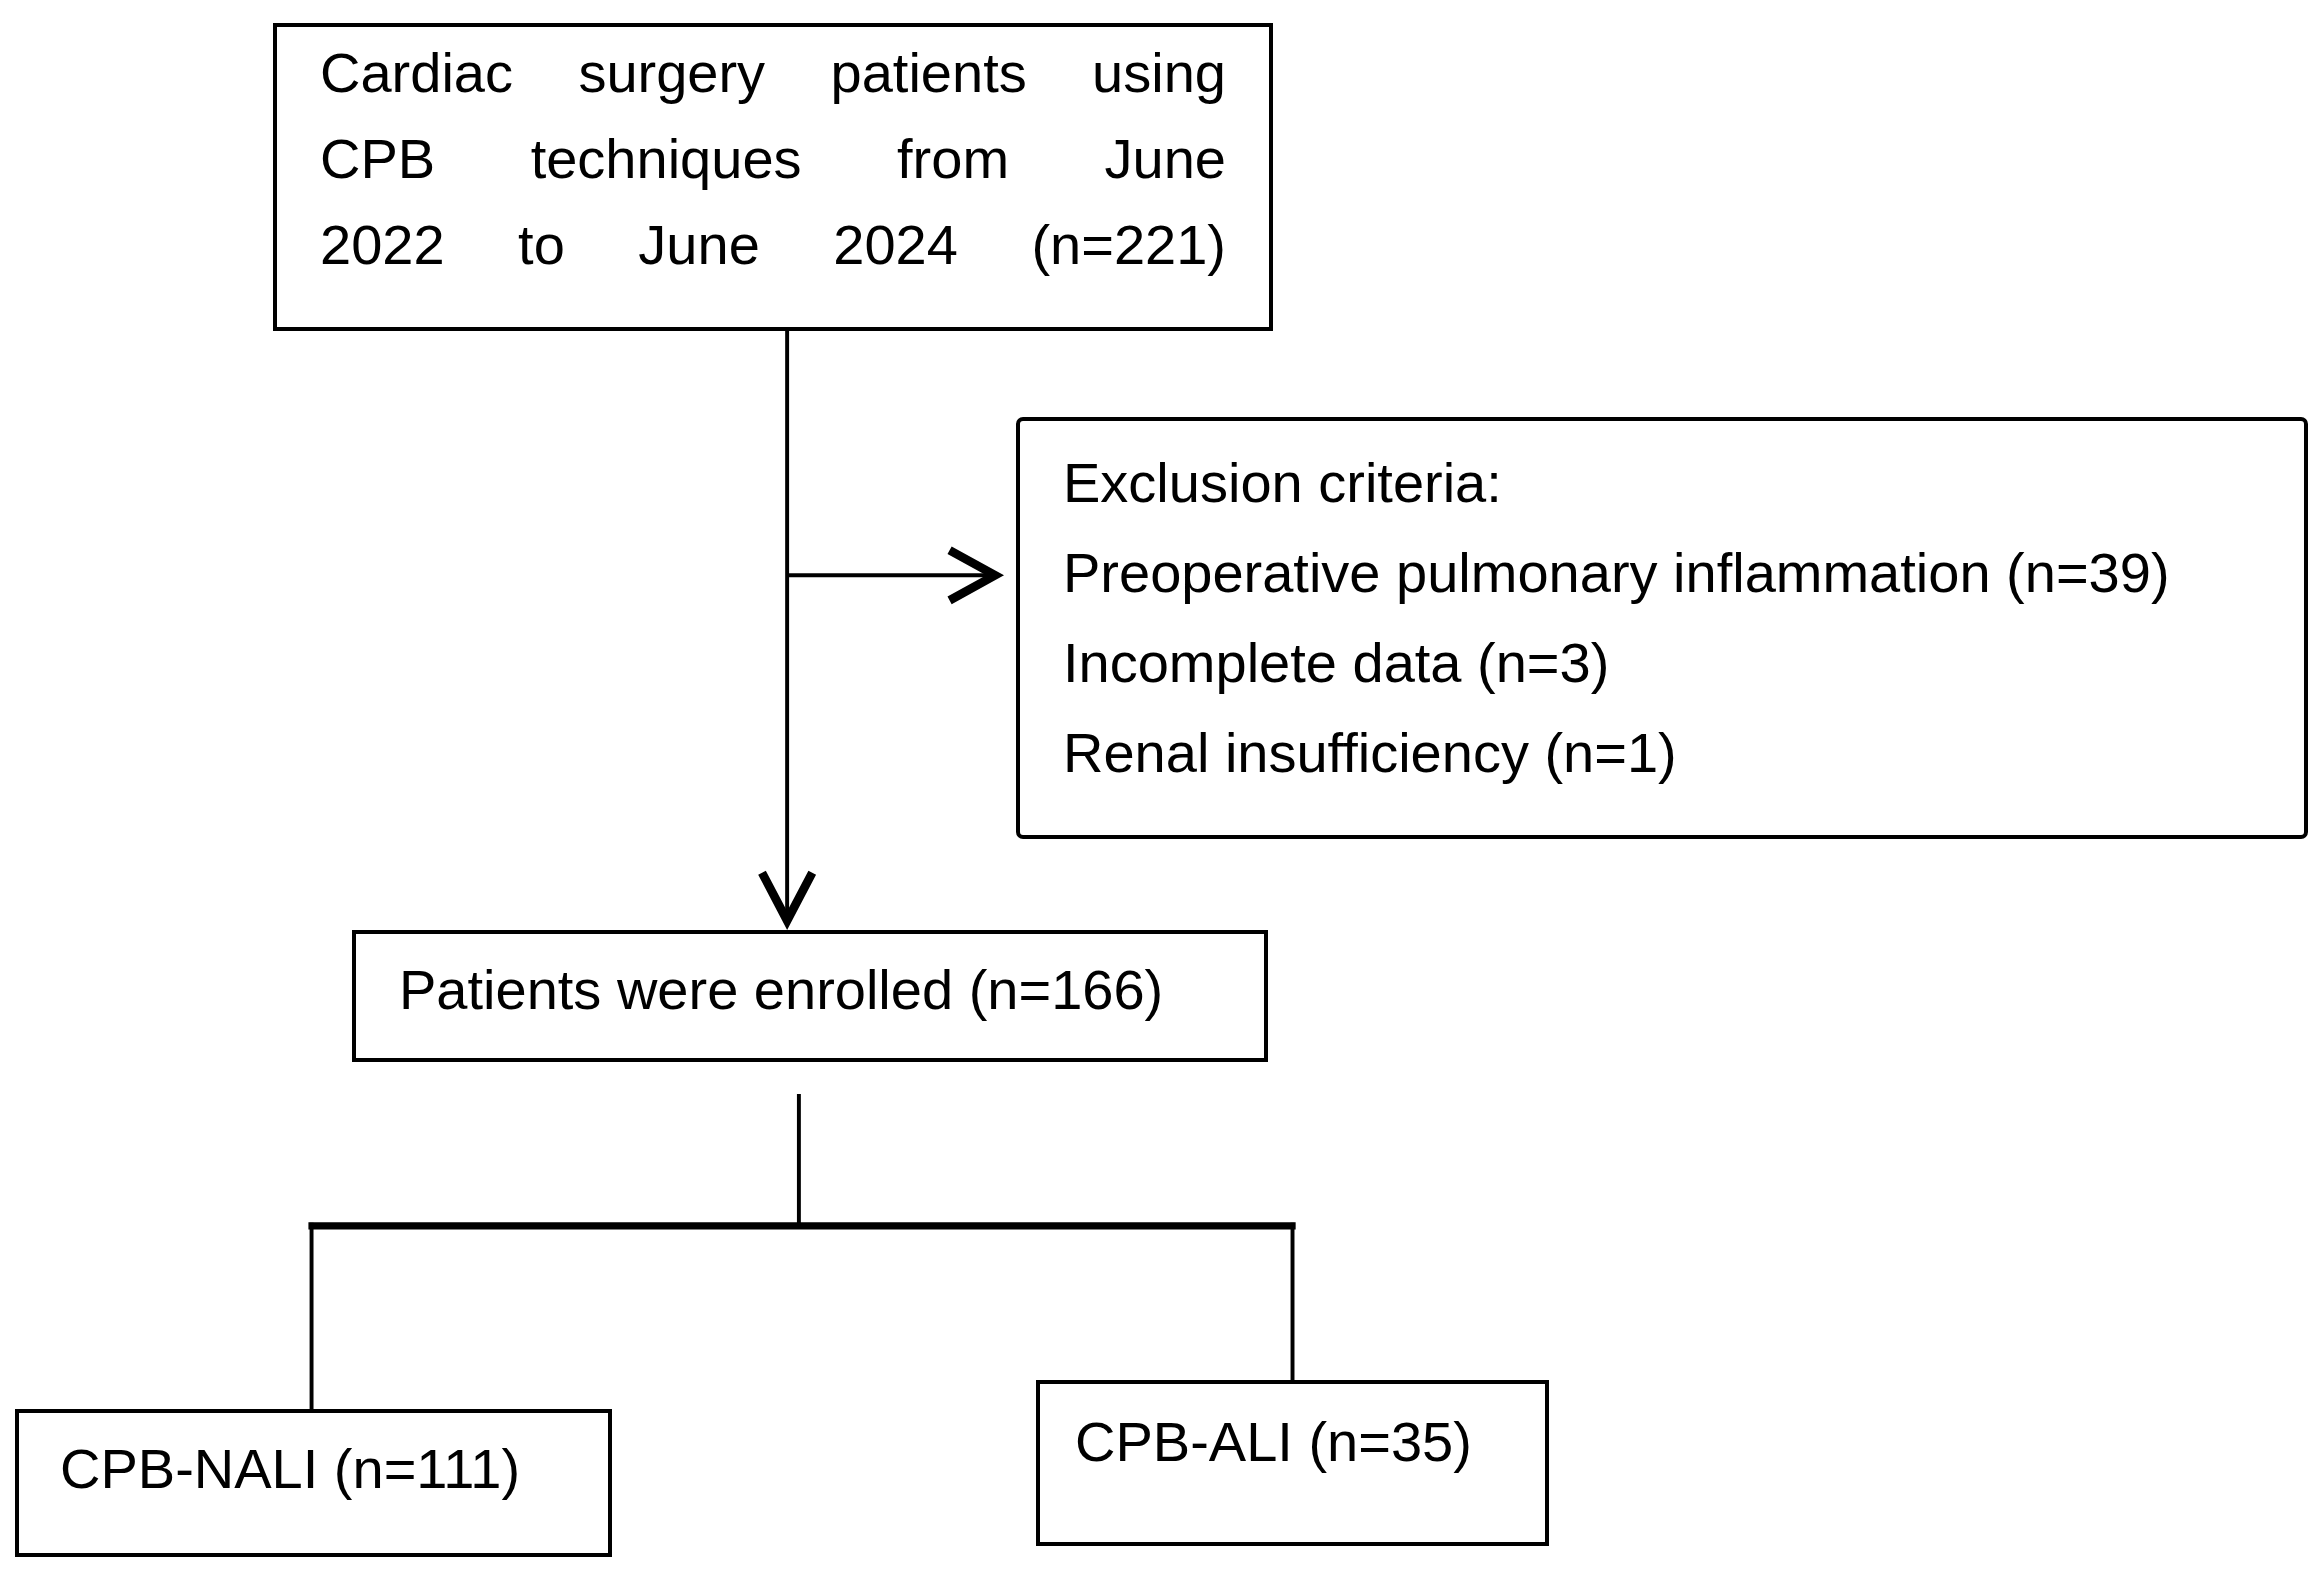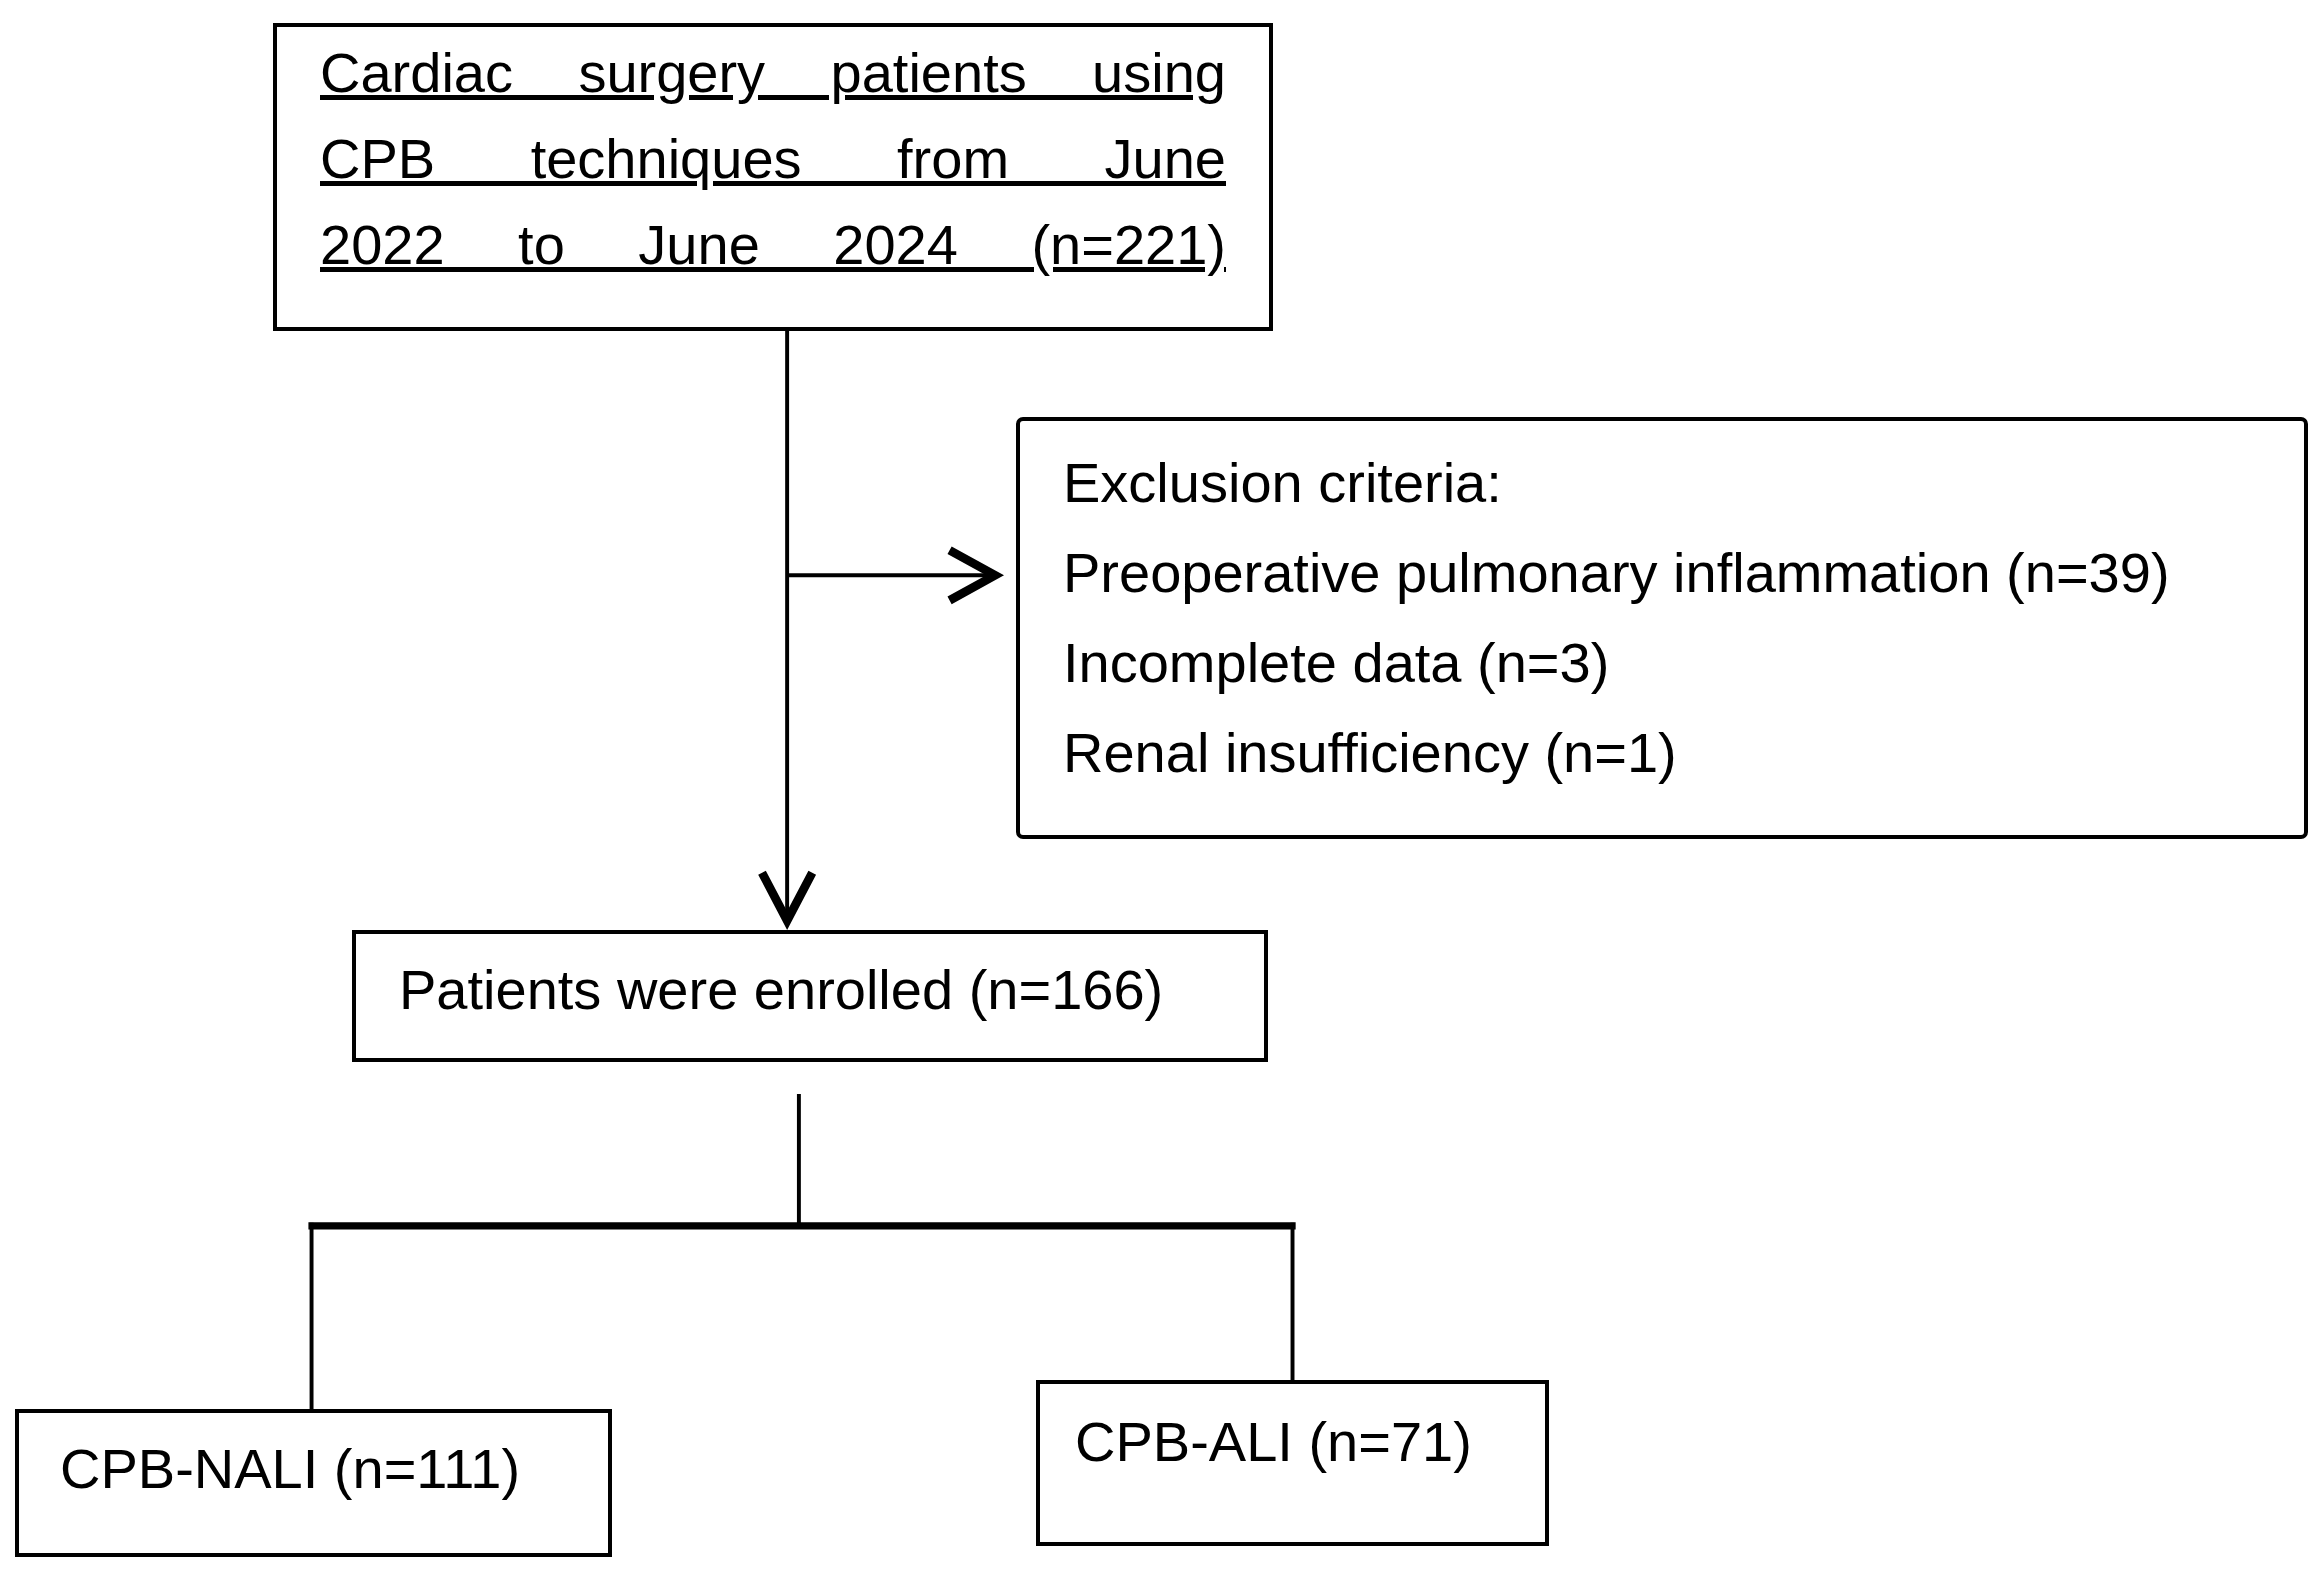--- a/index.html
+++ b/index.html
@@ -35,21 +35,20 @@
   
   .box.population {
     left: 273px; top: 23px;
     width: 1000px; height: 308px;
     padding: 3.1px 43px 0 43px;
   }
   .jline {
     text-align: justify;
     text-align-last: justify;
     white-space: nowrap;
-    text-decoration: underline;
   }
   
   .box.exclusion {
     left: 1016px; top: 417px;
     width: 1292px; height: 422px;
     padding: 17.3px 23.5px 0 43px;
     line-height: 90px;
     border-radius: 7px;
   }
   
@@ -119,17 +118,17 @@
 
   <div class="box enrolled">
     <span>Patients were enrolled (n=166)</span>
   </div>
 
   <div class="box nali">
     <span>CPB-NALI (n=111)</span>
   </div>
 
   <div class="box ali">
-    <span>CPB-ALI (n=71)</span>
+    <span>CPB-ALI (n=35)</span>
   </div>
 
 </div>
 
 
 </body></html>

